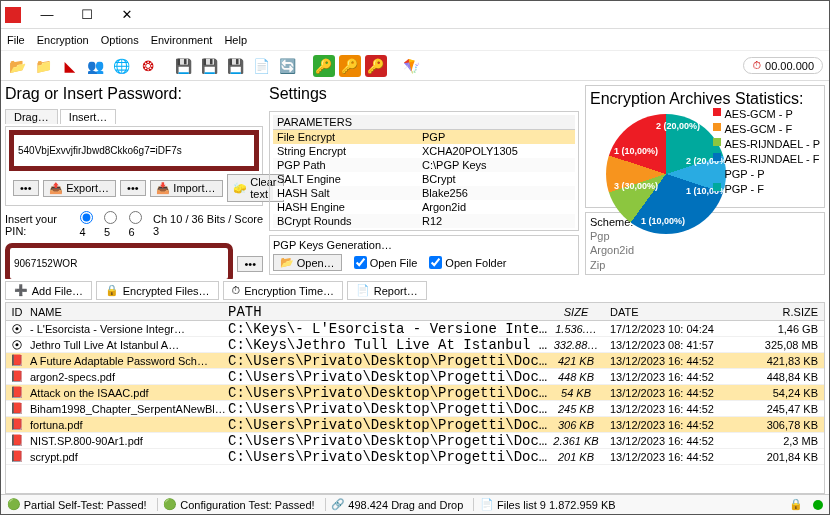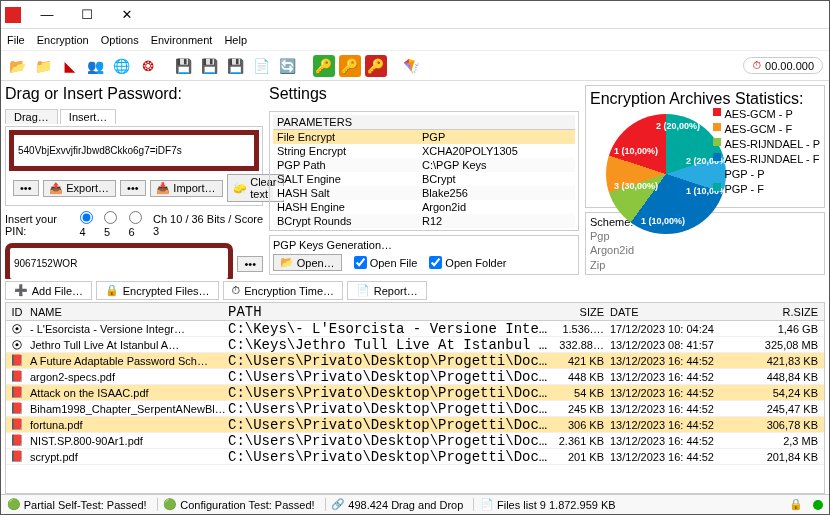--- a/index.html
+++ b/index.html
@@ -51,21 +51,21 @@
 .scheme-box { border: 1px solid #ccc; padding: 2px 4px; font-size: 10px; line-height: 1.3; }
 .tabs2 { display: flex; gap: 4px; margin: 2px 4px; }
 .tabs2 .t { border: 1px solid #ccc; padding: 2px 8px; display: flex; align-items: center; gap: 4px; cursor: pointer; }
 .ftable { flex: 1; margin: 0 4px; border: 1px solid #ccc; overflow: auto; }
 .ftable .hdr, .ftable .frow { display: flex; align-items: center; font-size: 11px; }
 .ftable .hdr { background: #f4f4f4; border-bottom: 1px solid #ccc; height: 18px; }
 .ftable .frow { height: 16px; border-bottom: 1px solid #f0f0f0; }
 .ftable .frow.sel { background: #ffe8a8; }
 .ftable .cid{width:22px;text-align:center;} .ftable .cname{width:200px;padding-left:2px;overflow:hidden;white-space:nowrap;text-overflow:ellipsis;}
 .ftable .cpath{width:320px;overflow:hidden;white-space:nowrap;text-overflow:ellipsis;font-family:'Courier New';font-size:14px;}
-.ftable .csize{width:62px;text-align:right;padding-right:6px;} .ftable .cdate{width:130px;} .ftable .crs{flex:1;text-align:right;padding-right:6px;}
+.ftable .csize{width:62px;text-align:center;padding-right:6px;font-style:italic;} .ftable .cdate{width:130px;} .ftable .crs{flex:1;text-align:right;padding-right:6px;}
 .statusbar { height: 20px; border-top: 1px solid #ccc; display: flex; align-items: center; padding: 0 6px; gap: 10px; background: #f8f8f8; font-size: 11px; }
 .statusbar .seg { display: flex; align-items: center; gap: 3px; border-left:1px solid #ccc; padding-left:6px; }
 .statusbar .seg:first-child{border:none;padding-left:0;}
 .dot { width: 10px; height: 10px; border-radius: 50%; display: inline-block; }
 </style>
 </head>
 <body>
 
 <div class="titlebar">
   <div class="icon"></div>

